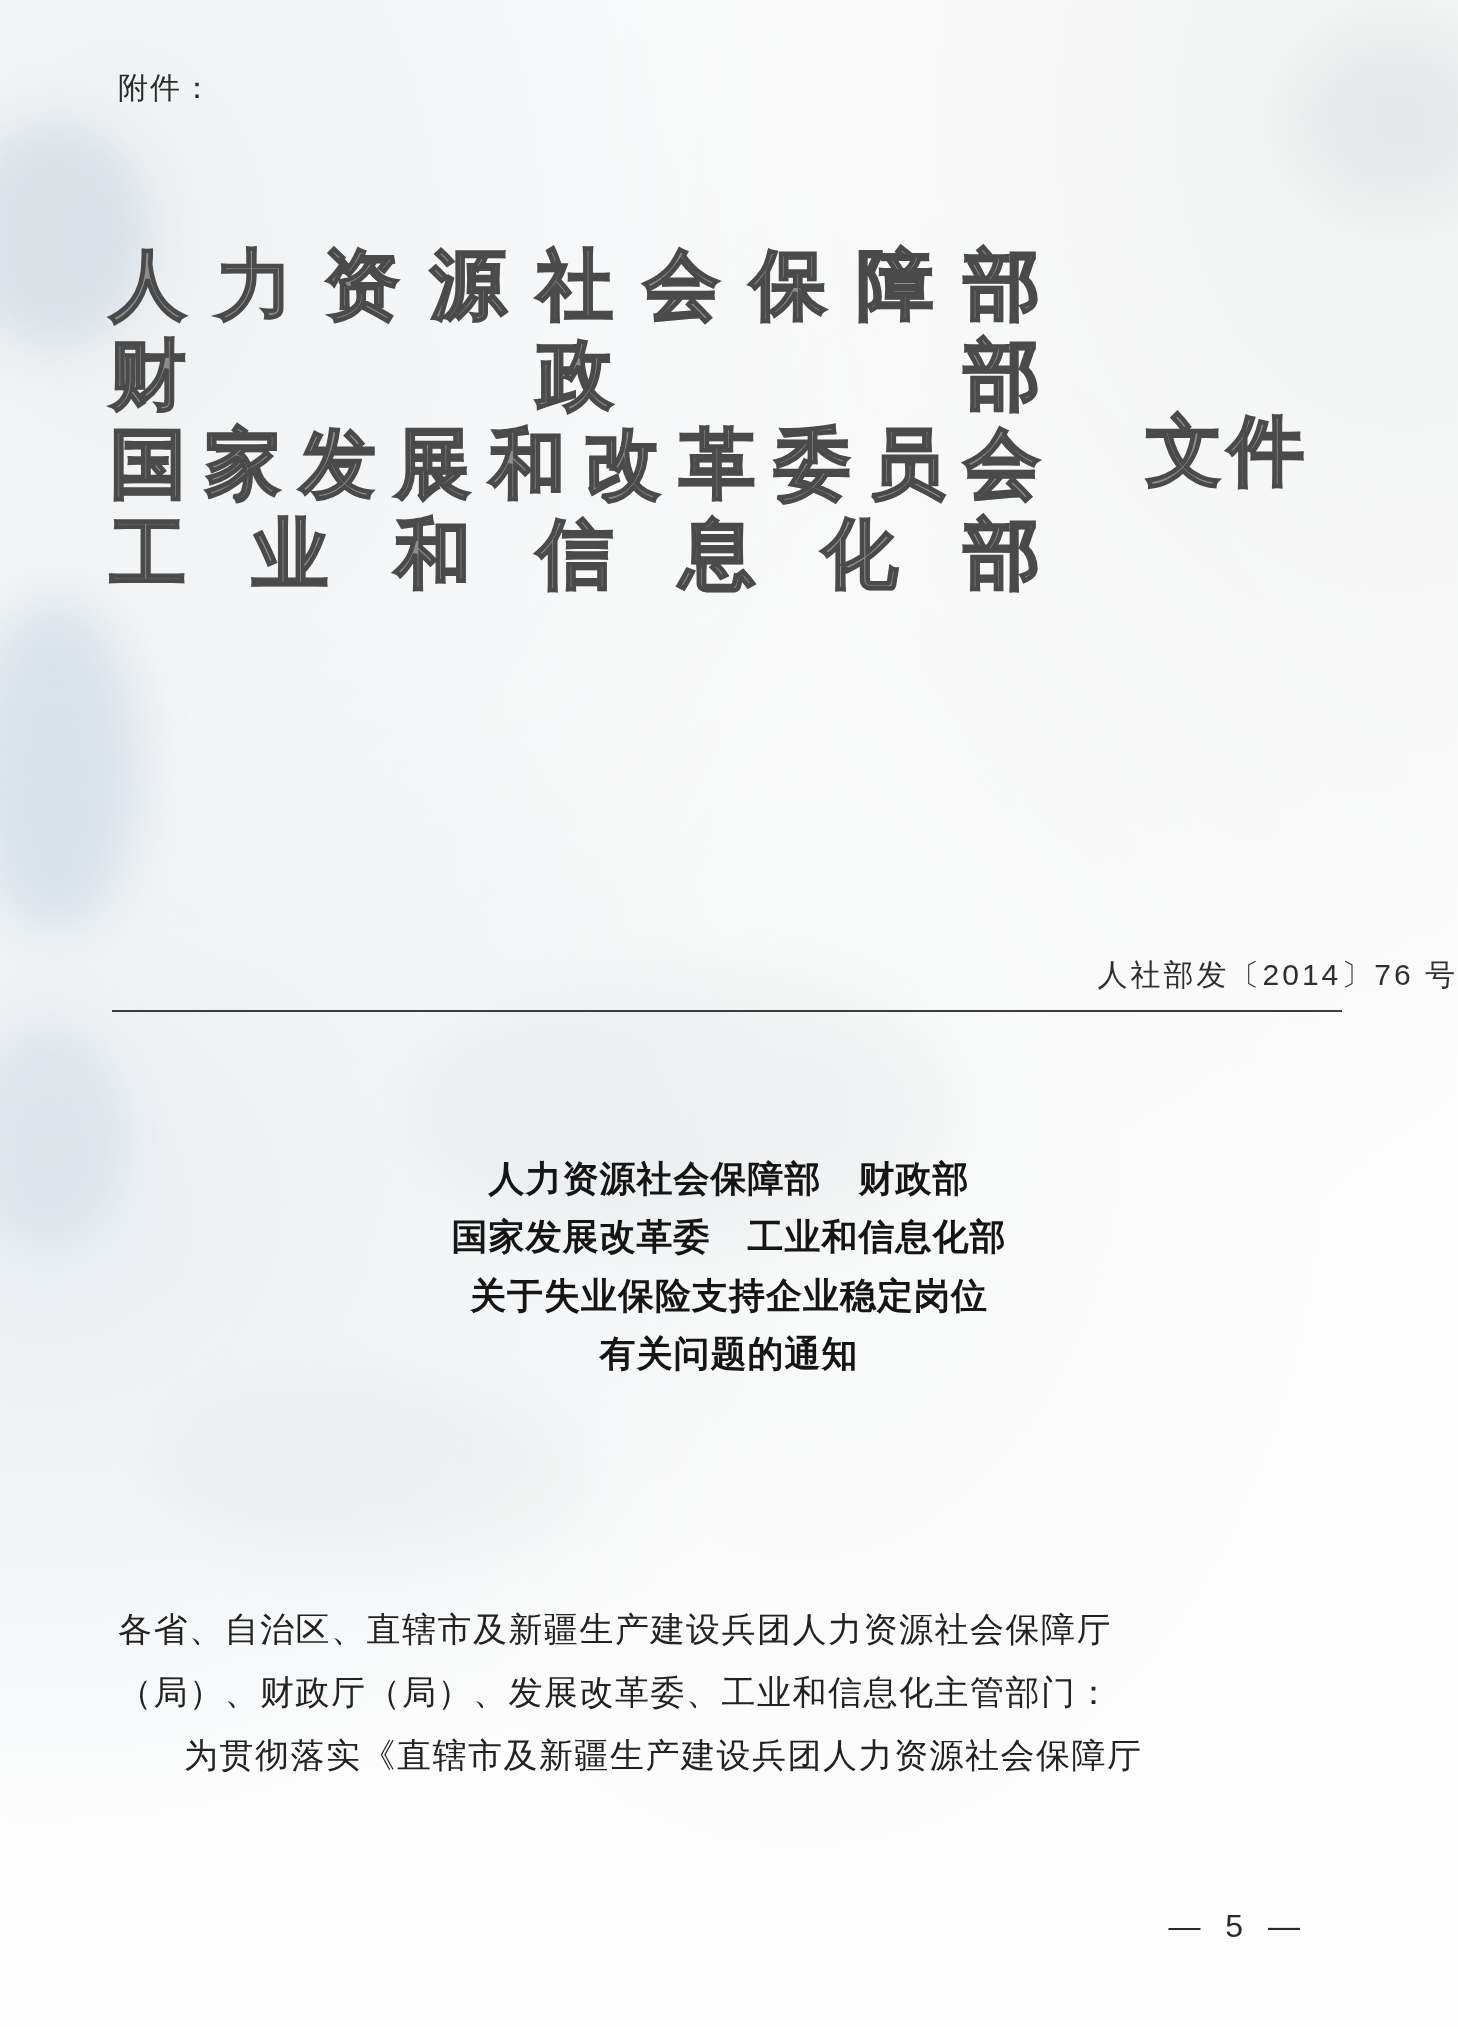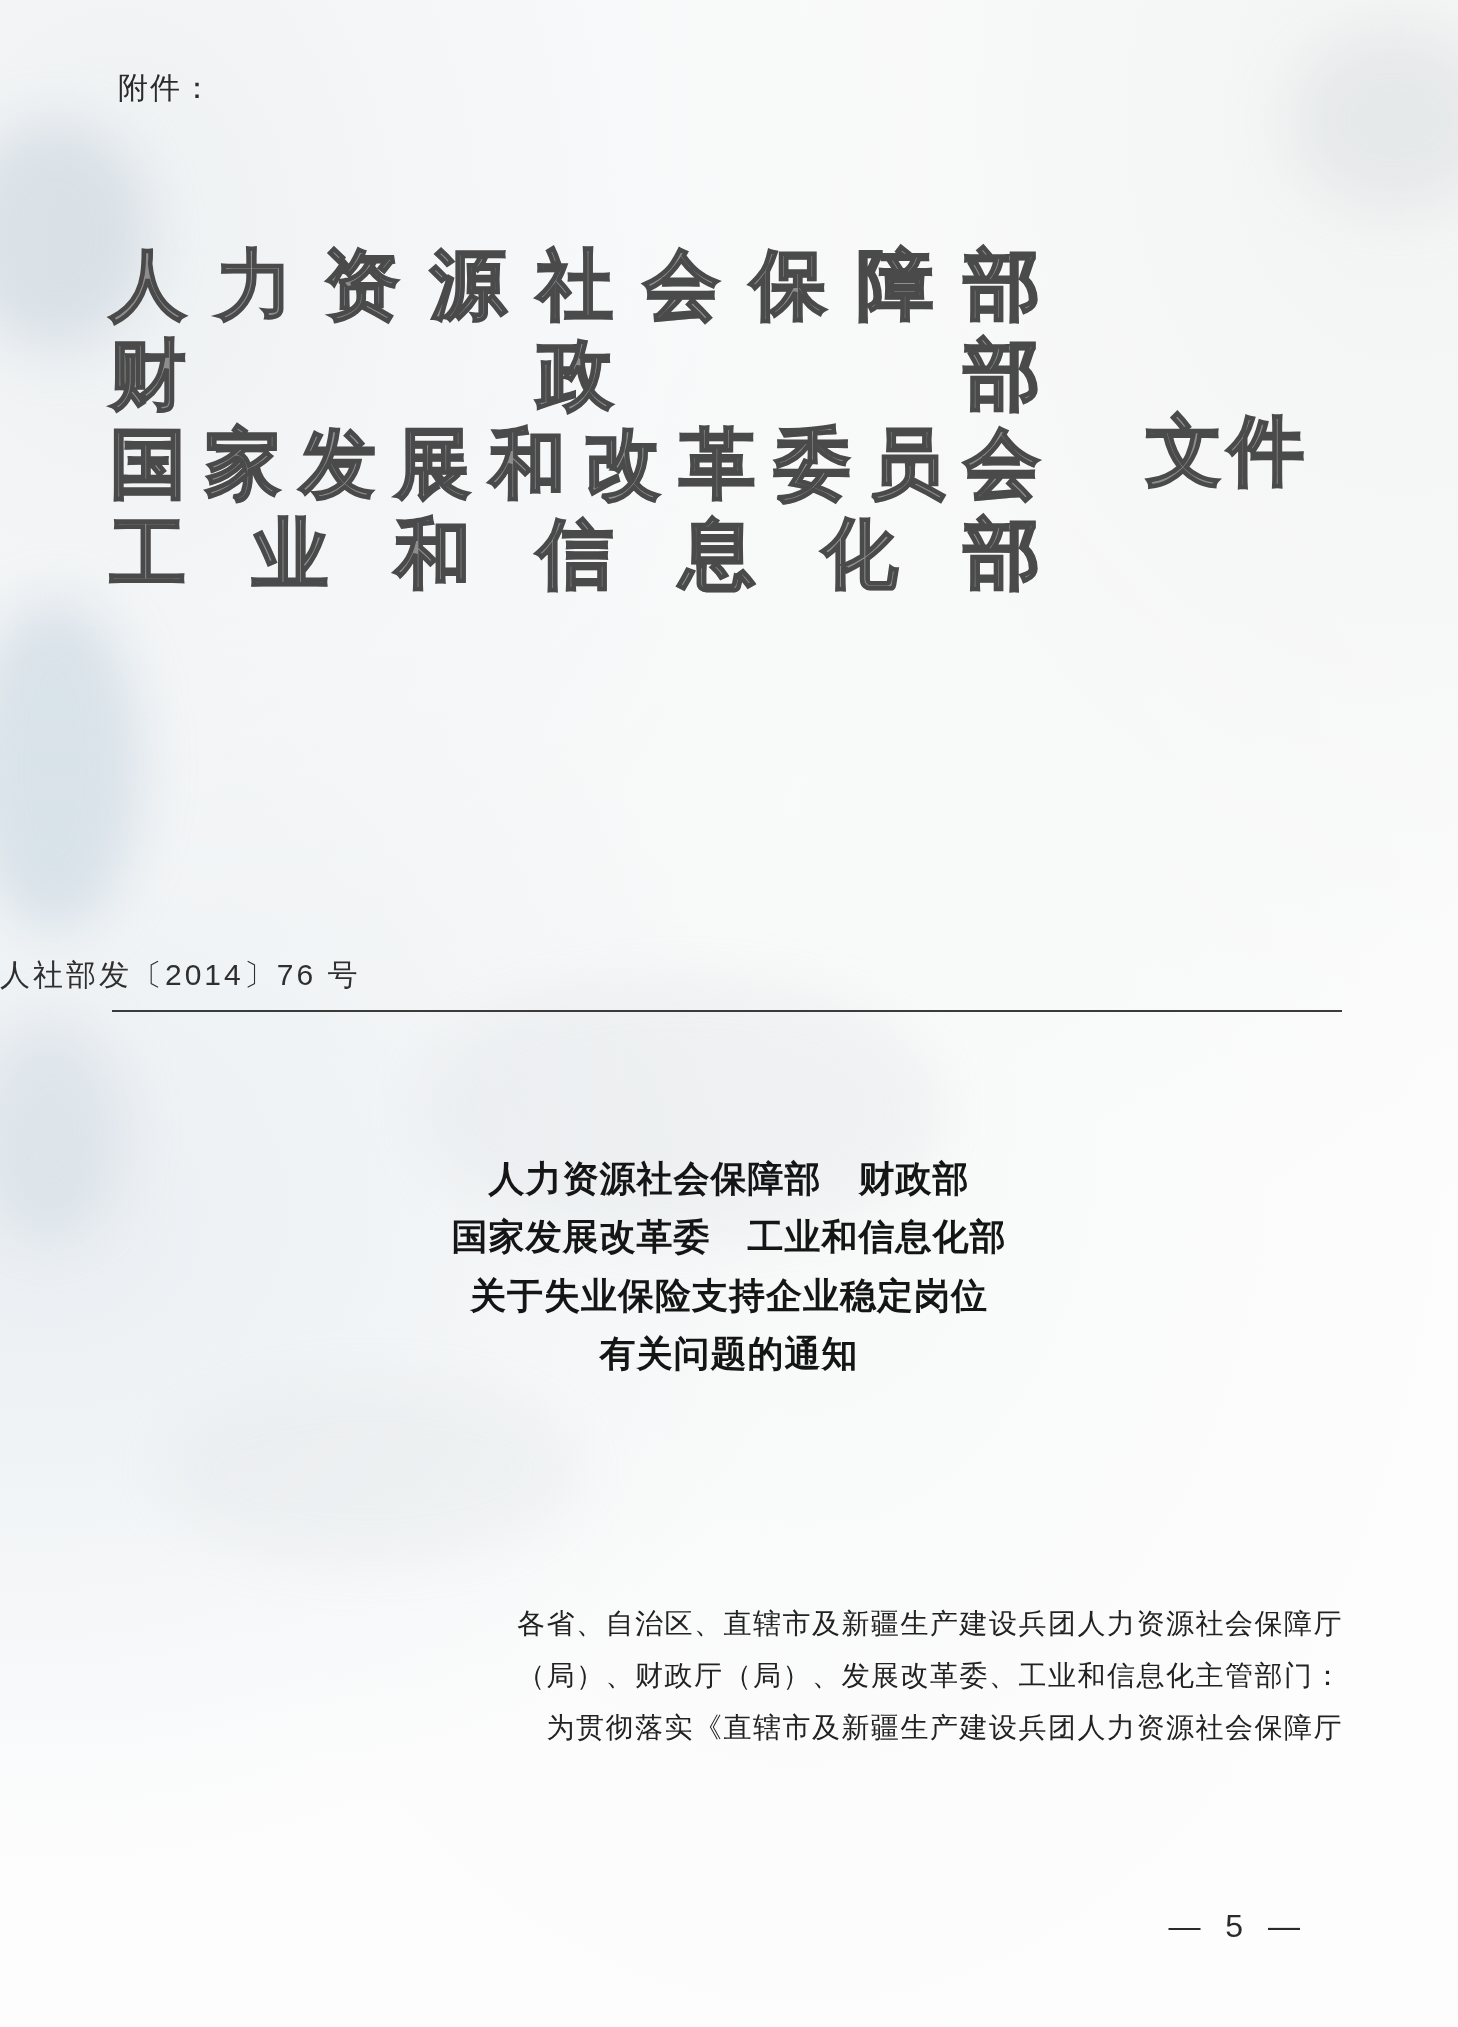--- a/index.html
+++ b/index.html
@@ -87,21 +87,21 @@
     text-shadow:
       0.6px 0 0 rgba(60,60,60,0.55),
       -0.6px 0 0 rgba(120,120,120,0.35);
   }
 
   .doc-number {
     position: absolute;
     left: 0;
     right: 0;
     top: 955px;
-    text-align: left;
+    text-align: right;
     font-size: 30px;
     letter-spacing: 3px;
     color: #2f2f2f;
     font-family: "Liberation Sans", sans-serif;
   }
 
   .rule {
     position: absolute;
     left: 112px;
     top: 1010px;
@@ -126,27 +126,26 @@
     color: #151515;
   }
 
   .body-block {
     position: absolute;
     left: 118px;
     top: 1598px;
     width: 1225px;
   }
   .body-line {
-    font-size: 28px;
+    font-size: 34px;
     line-height: 1.85;
     letter-spacing: 1.5px;
     color: #222222;
     font-family: "Liberation Sans", sans-serif;
     white-space: pre;
-    text-align: right;
   }
   .indent { text-indent: 66px; }
 
   .page-number {
     position: absolute;
     right: 150px;
     bottom: 82px;
     font-size: 32px;
     letter-spacing: 8px;
     color: #2a2a2a;

